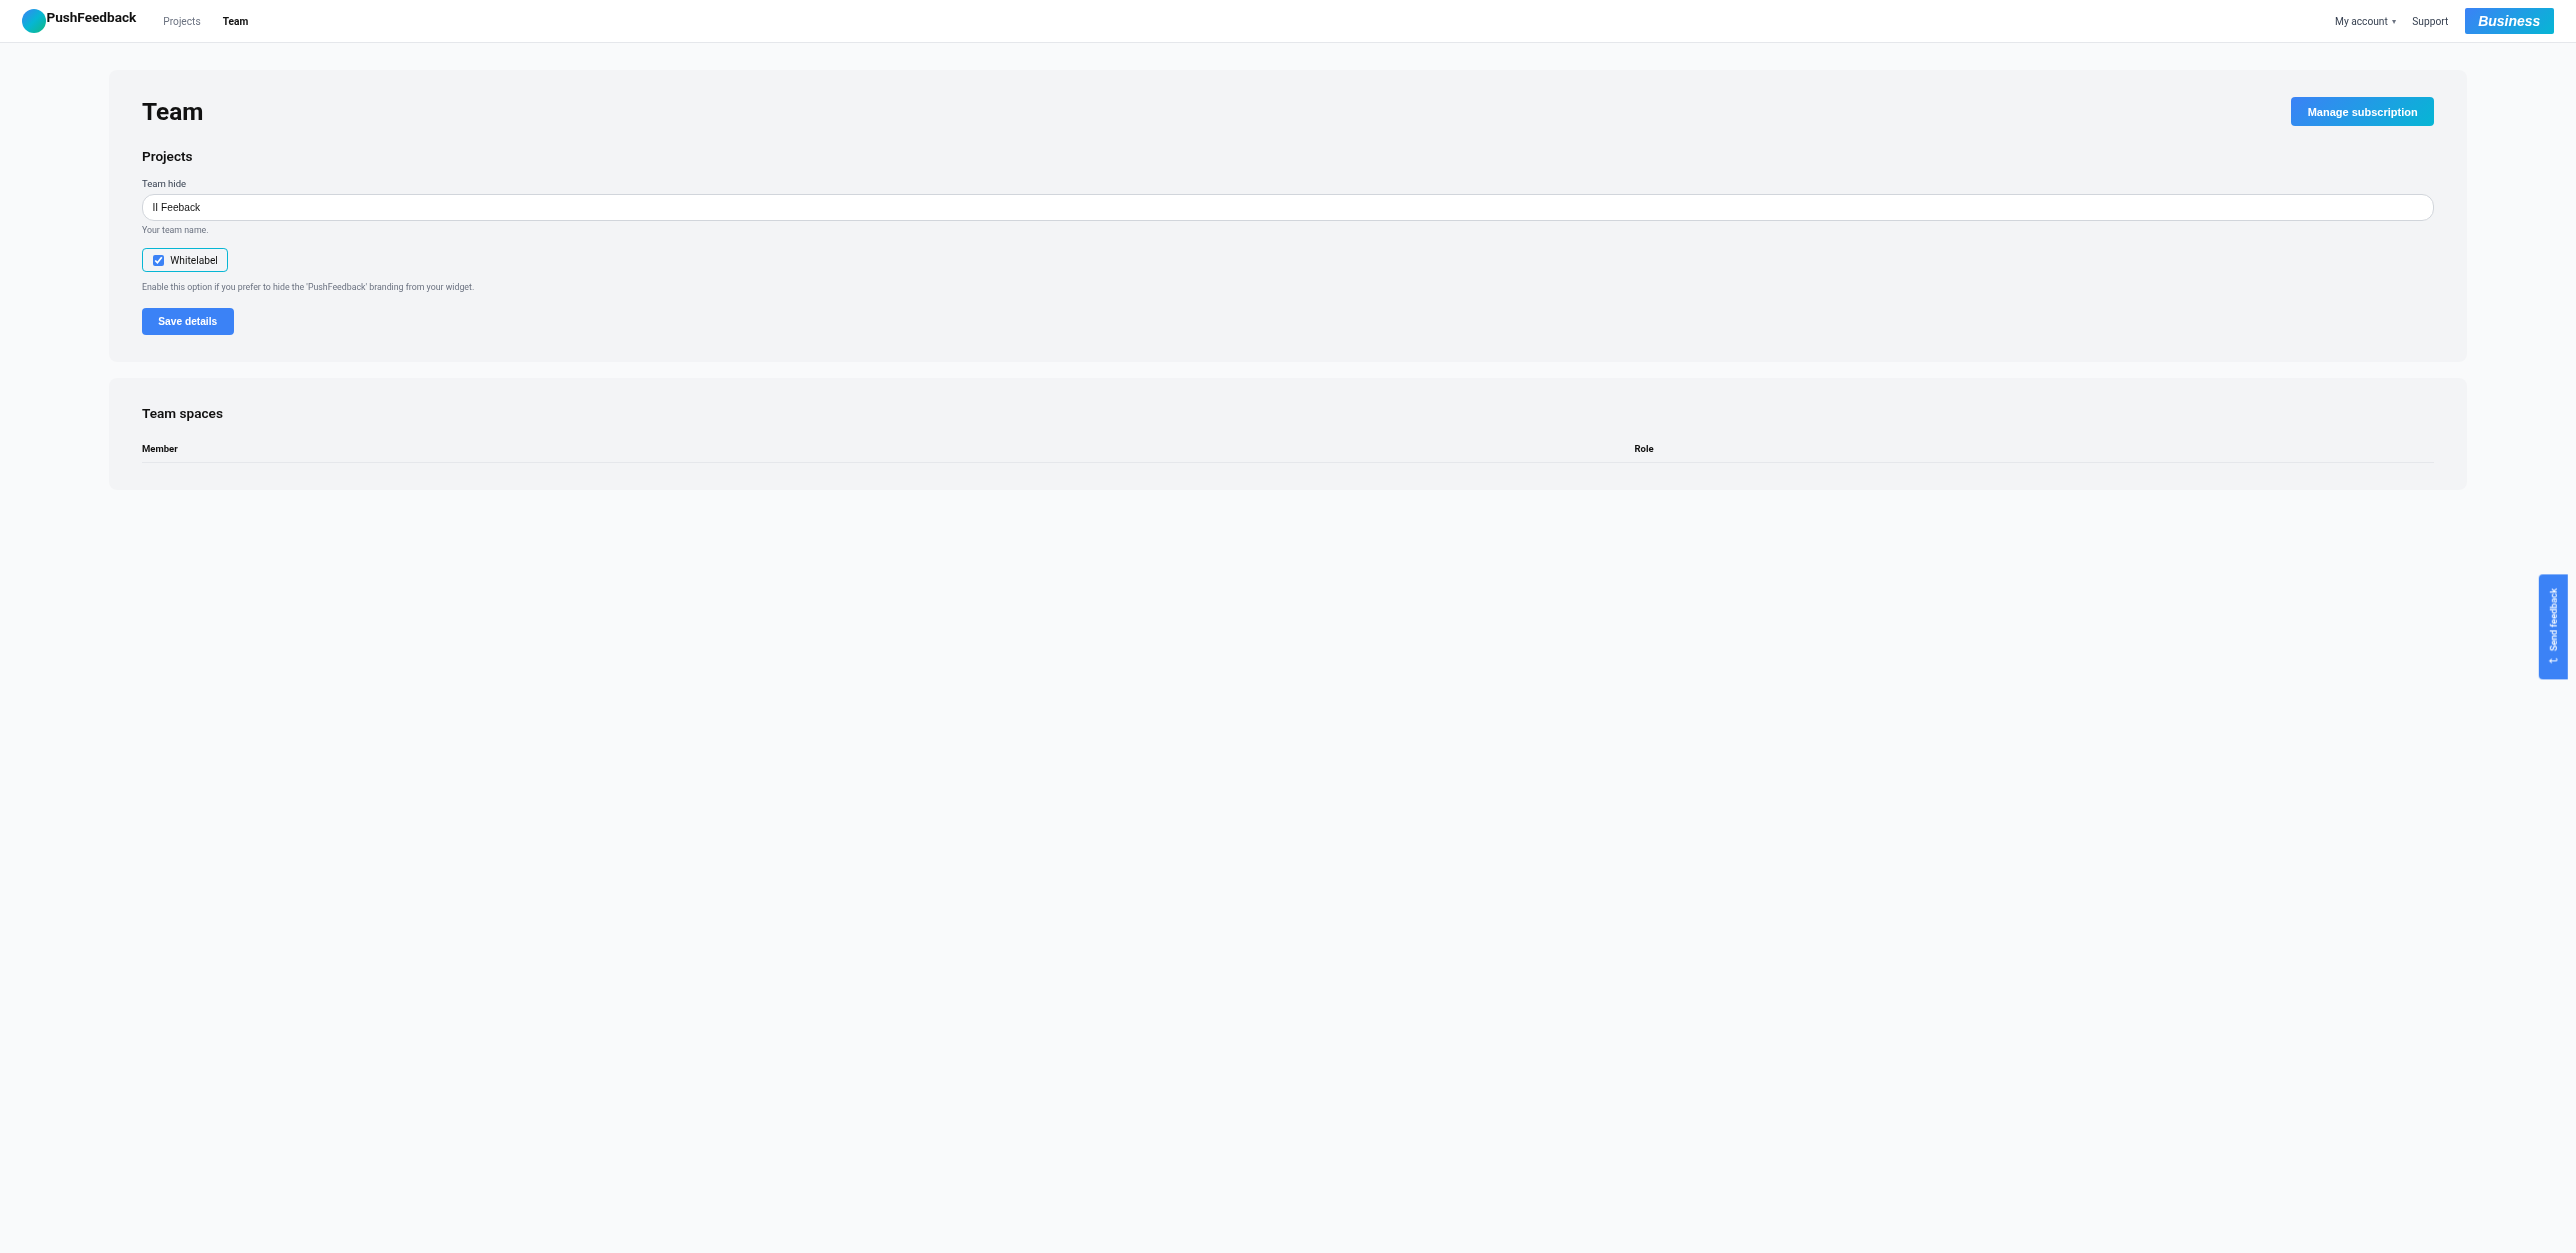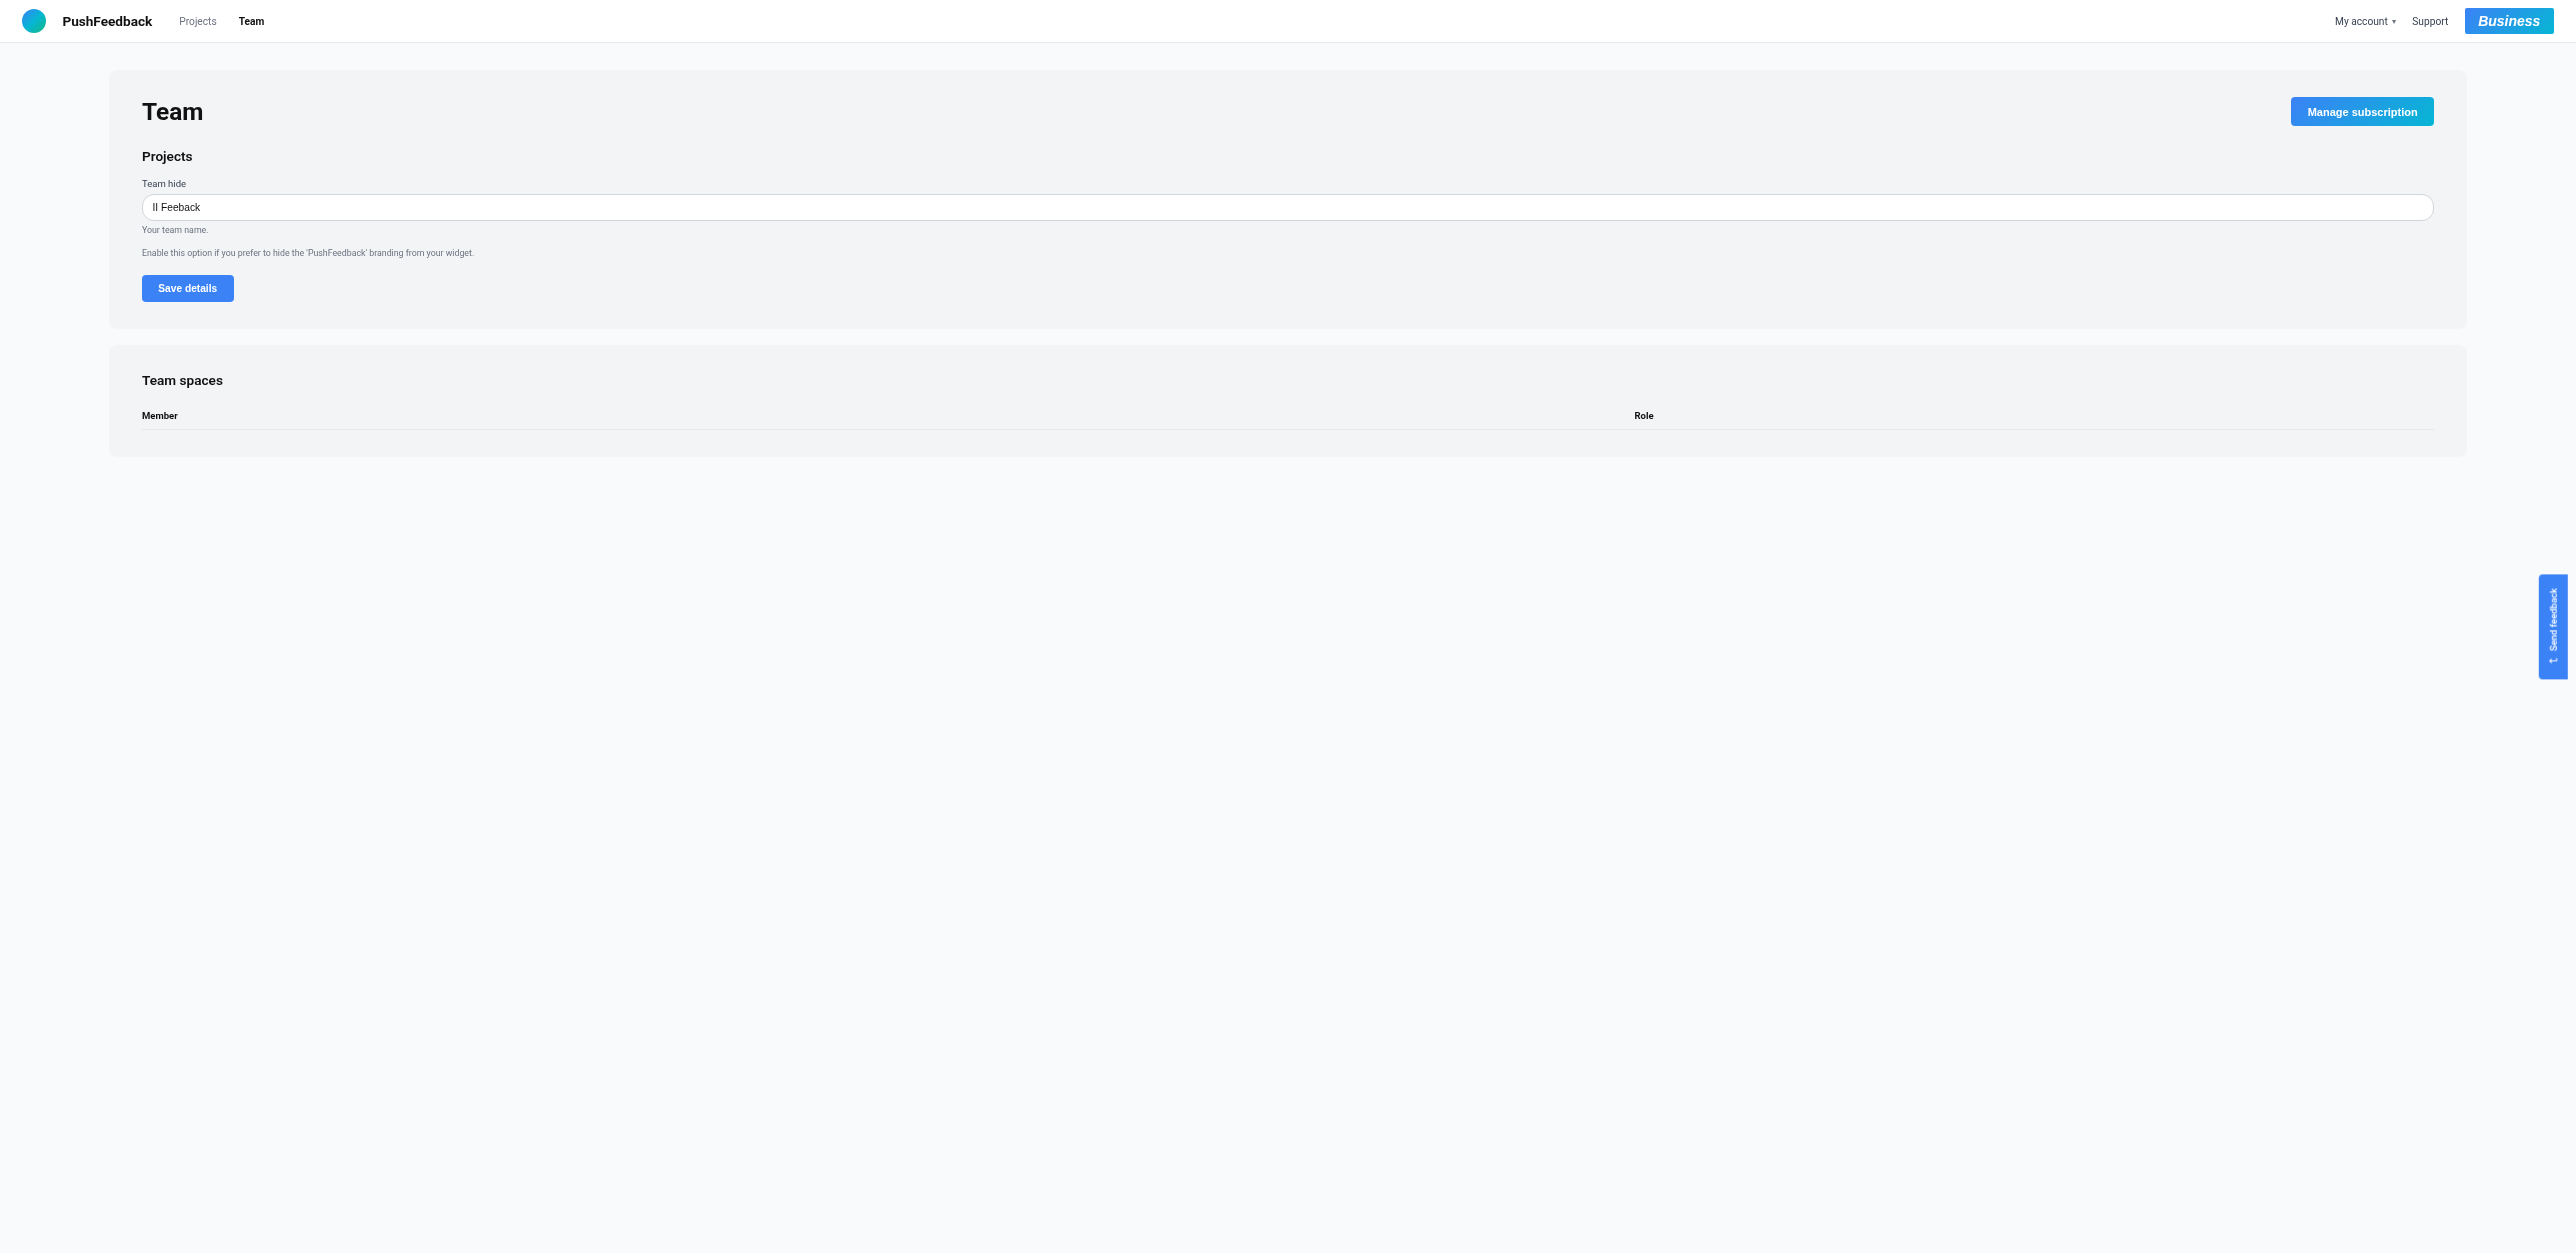--- a/index.html
+++ b/index.html
@@ -20,22 +20,22 @@
       display: flex;
       align-items: center;
       padding: 0 22px;
       height: 43px;
       border-bottom: 0.7px solid #e5e7eb;
       background: #fff;
     }
 
     .brand {
       display: flex;
-      align-items: center;
-      gap: 16px;
+      align-items: flex-start;
+      gap: 0;
       margin-right: 27px;
       text-decoration: none;
     }
 
     .brand-logo {
       width: 24.4px;
       height: 24.4px;
       border-radius: 50%;
       background: linear-gradient(135deg, #3b82f6, #06b6d4, #10b981);
     }
@@ -304,20 +304,26 @@
 
     <div class="section-title">Projects</div>
 
     <div class="form-group">
       <label class="form-label">Team hide</label>
       <input class="form-input" type="text" value="II Feeback" style="">
       <div class="form-hint">Your team name.</div>
     </div>
 
 
+    <div style="margin-bottom: 4.1px;">
+      <label class="checkbox-wrapper">
+        <input class="checkbox-input" type="checkbox" checked="" style="">
+        <span class="checkbox-label">Whitelabel</span>
+      </label>
+    </div>
     <div class="checkbox-hint">Enable this option if you prefer to hide the 'PushFeedback' branding from your widget.</div>
 
     <button class="save-details-btn">Save details</button>
   </div>
 
   <div class="team-members-card">
     <div class="section-title">Team spaces</div>
 
     <table class="members-table">
       <thead>

